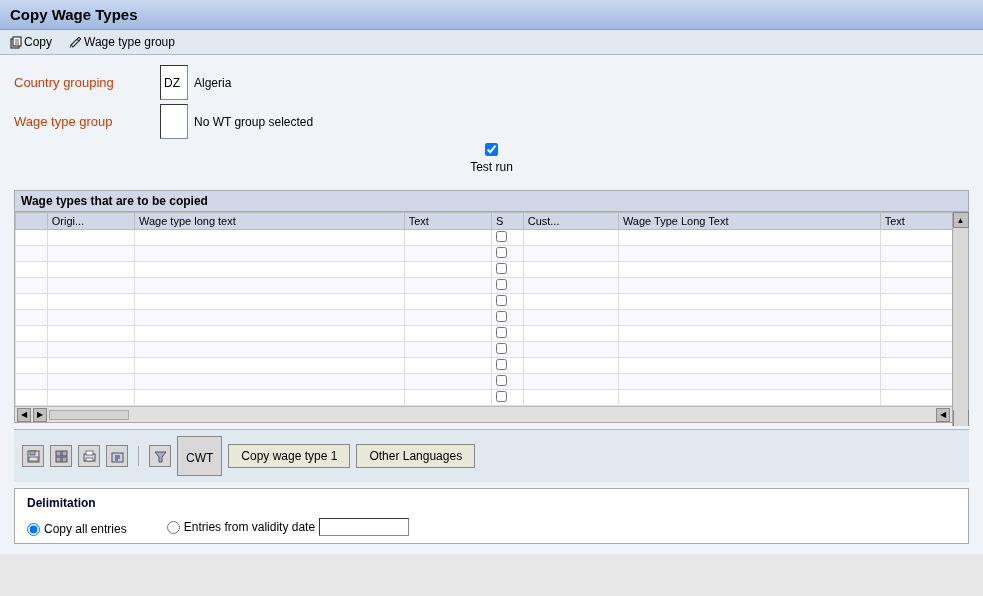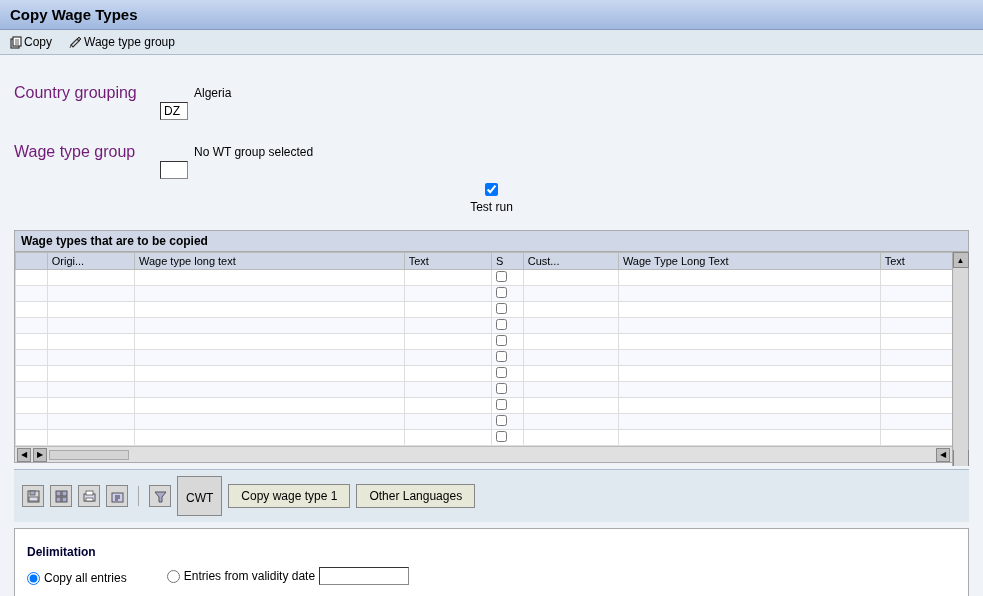--- a/index.html
+++ b/index.html
@@ -59,30 +59,29 @@
       position: relative;
     }
     .form-row {
       display: flex;
       align-items: center;
       margin-bottom: 4px;
       gap: 6px;
     }
     .form-label {
       width: 140px;
-      color: #701a75;
-      font-size: 16px;
+      color: #c2410c;
+      font-size: 13px;
     }
     .form-input {
       border: 1px inset #888;
       background: white;
       padding: 1px 3px;
       font-size: 12px;
-      height: 18px;
-      margin-top: 37px;
+      height: 35px;
     }
     .form-value {
       font-size: 12px;
       color: #000;
     }
     .checkbox-row {
       display: flex;
       align-items: center;
       gap: 4px;
       margin-bottom: 8px;
@@ -206,21 +205,21 @@
       border: 1px solid #888;
       background: #d8d8d8;
       cursor: pointer;
       font-size: 12px;
       height: 40px;
     }
     .delimitation-section {
       border: 1px solid #aaa;
       background: white;
       margin: 6px 0 0 0;
-      padding: 16px 12px;
+      padding: 7px 12px;
     }
     .delimitation-title {
       font-size: 12px;
       font-weight: bold;
       margin-bottom: 8px;
       color: #000033;
     }
     .radio-row {
       display: flex;
       align-items: flex-end;

